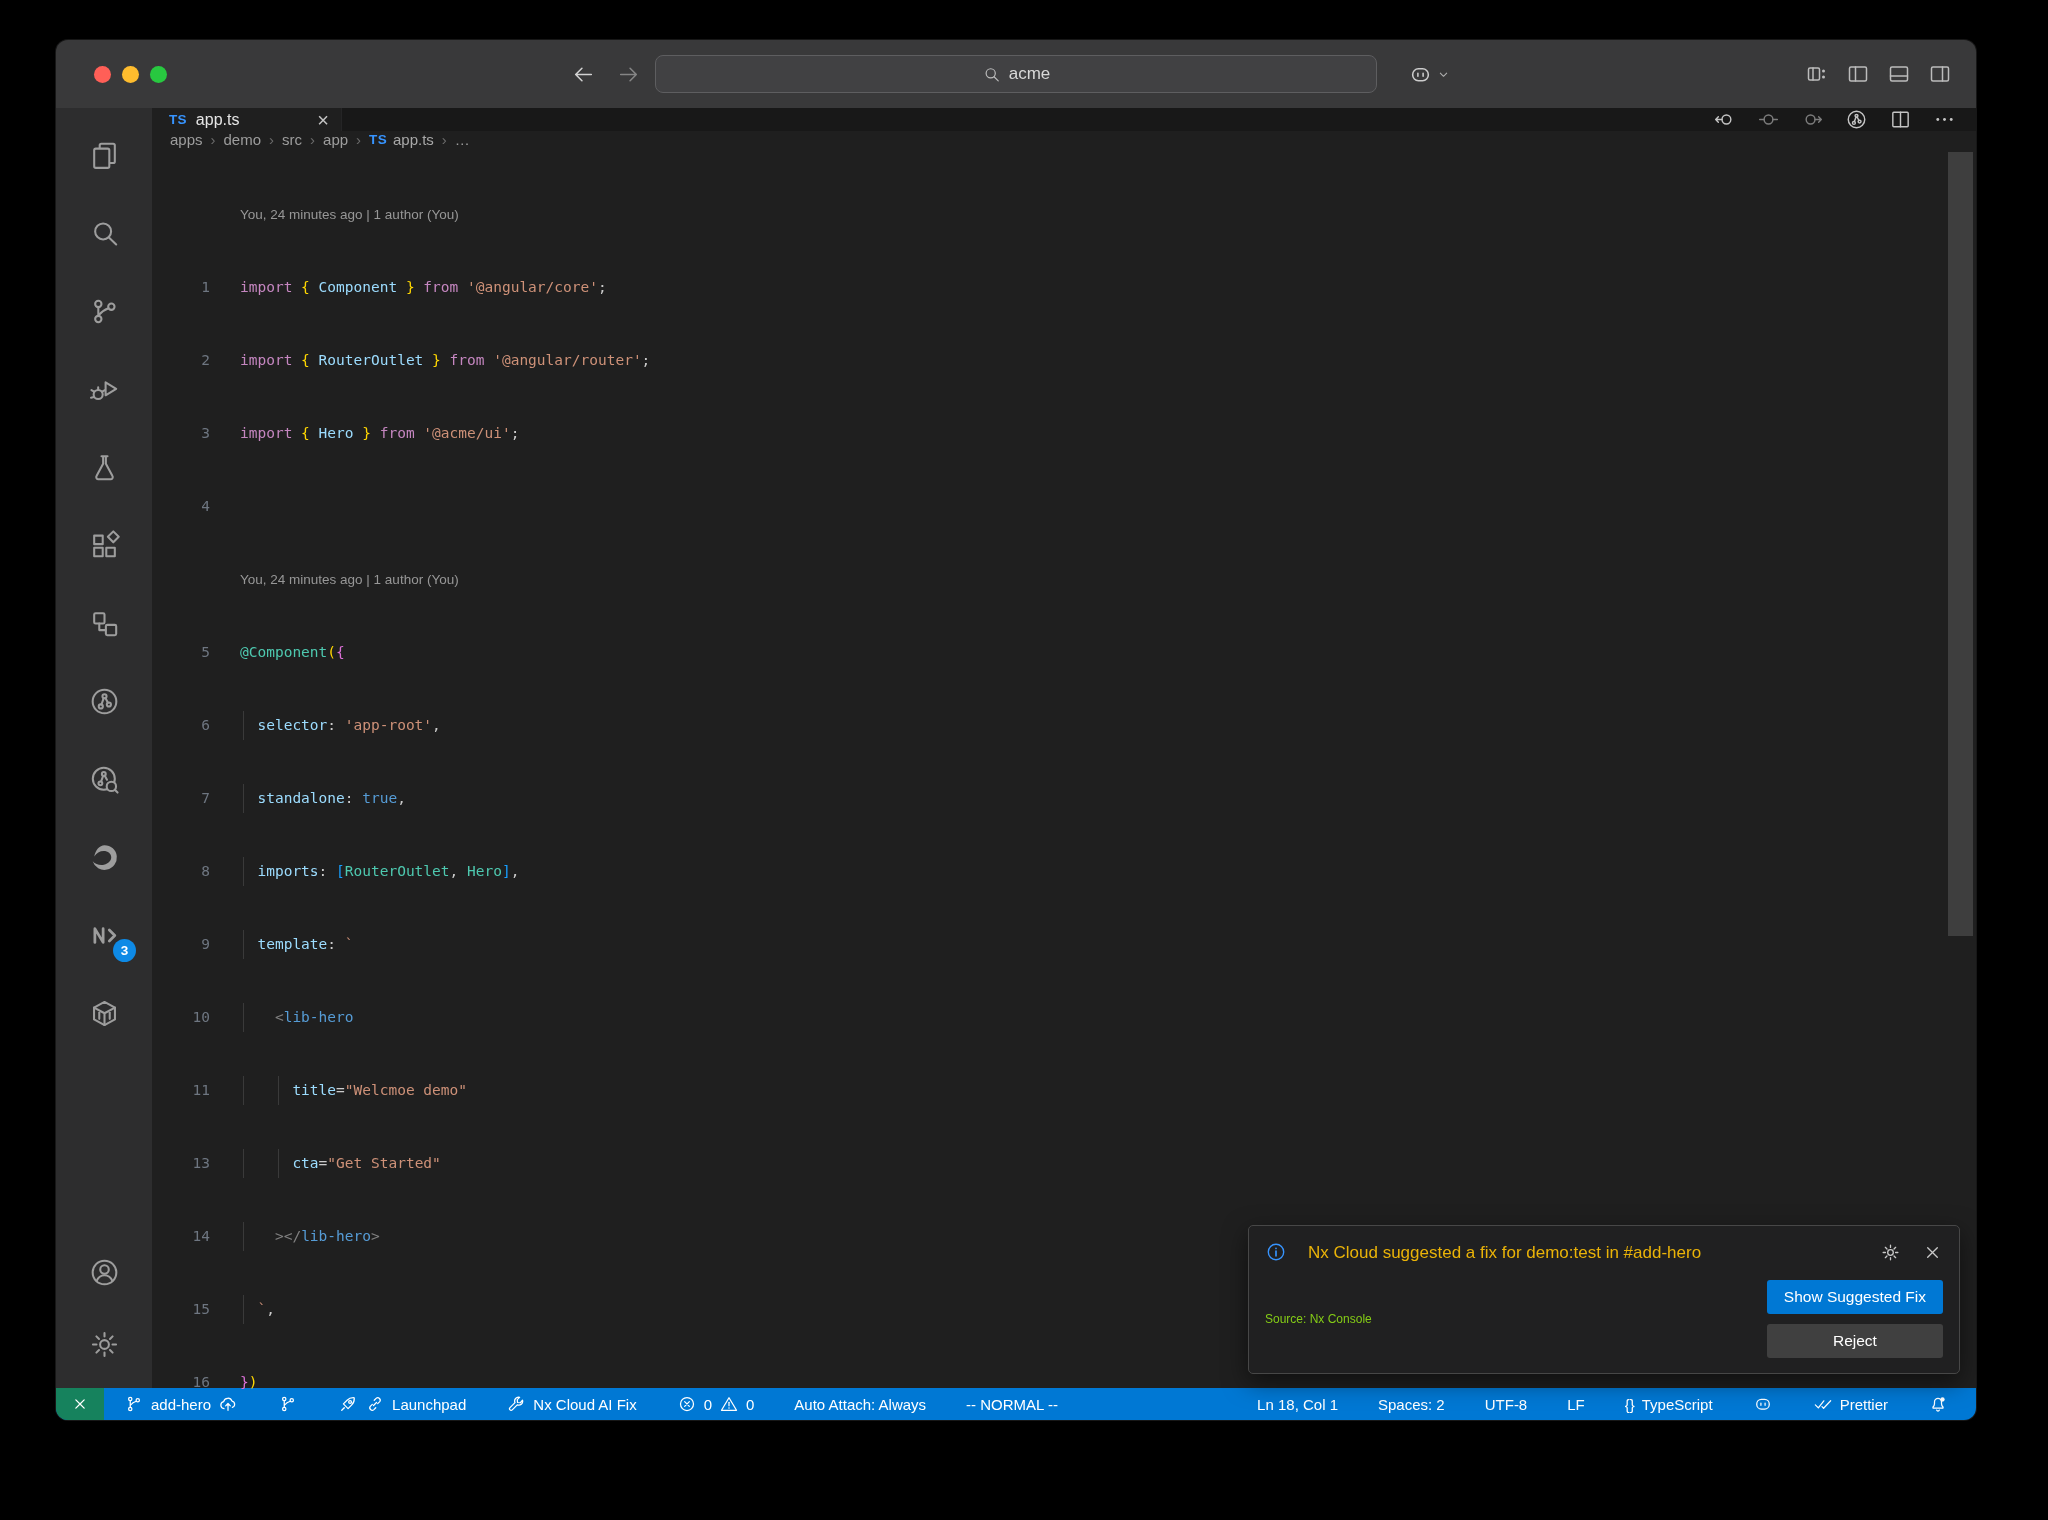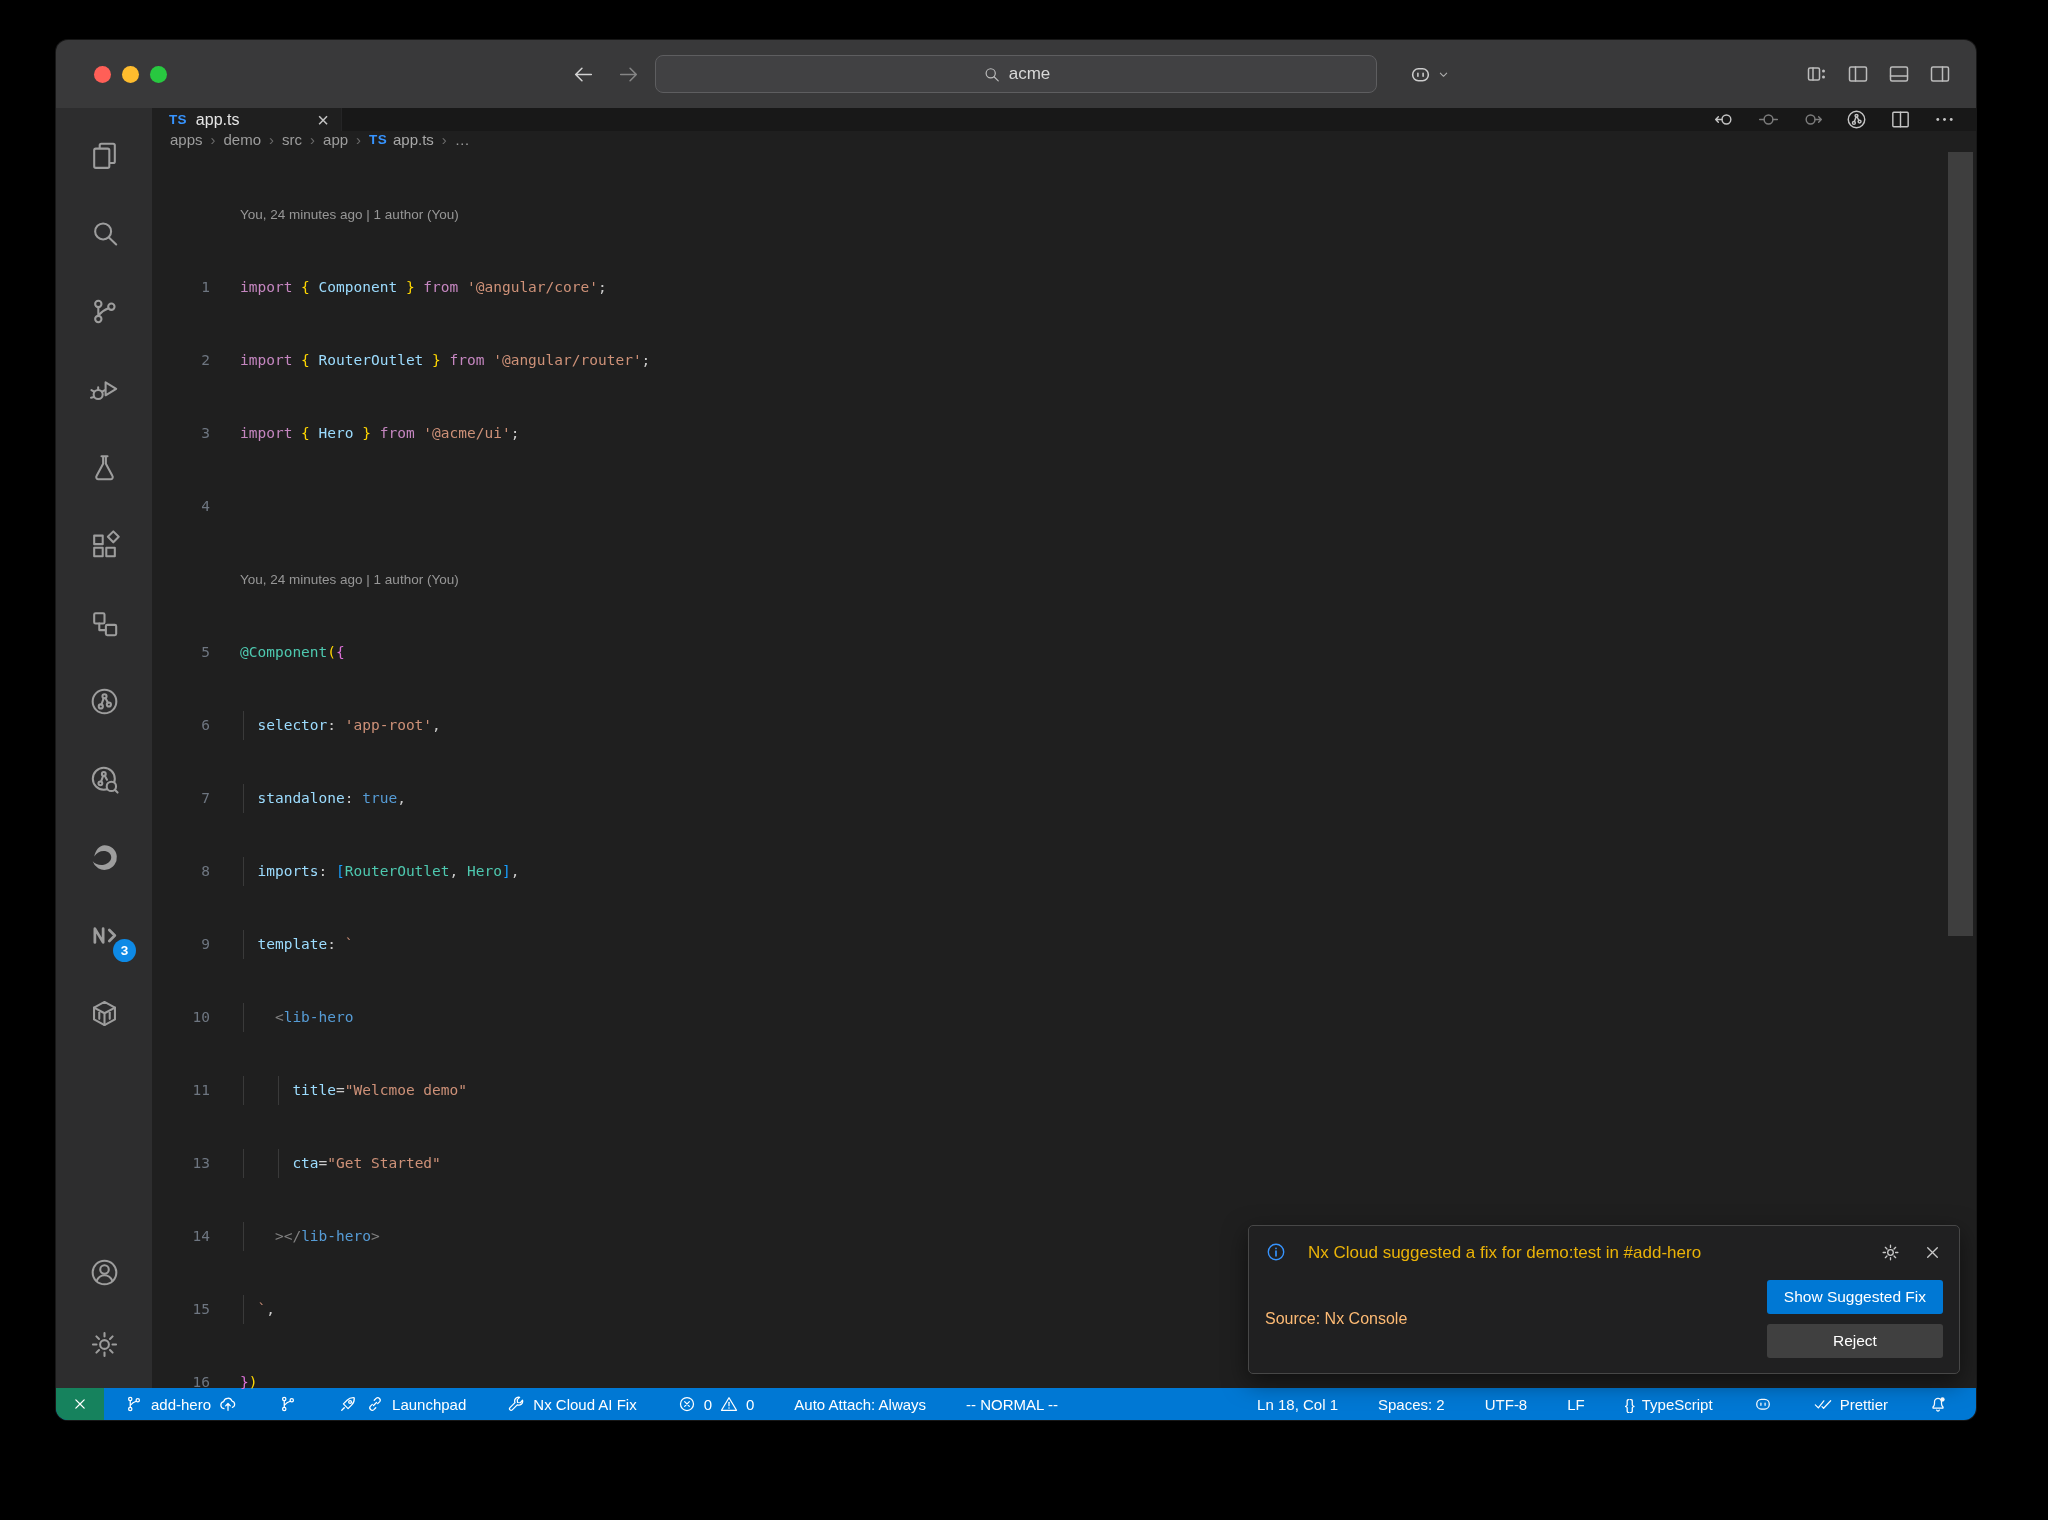--- a/index.html
+++ b/index.html
@@ -78,21 +78,21 @@
   .sb-remote { background:#16825d; padding:0 14px; }
 
   
   .toast { position:absolute; right:16px; bottom:46px; width:712px; background:#202021;
     border:1px solid #474747; border-radius:5px; box-shadow:0 8px 24px rgba(0,0,0,.5); padding:15px 16px; }
   .toast-head { display:flex; align-items:flex-end; gap:21px; color:#eab308; font-size:17px; }
   .toast-head .info { color:#3794ff; } .toast-head .info svg{ width:22px; height:22px; }
   .toast-title { flex:1; }
   .toast-tool { color:#c9c9c9; } .toast-tool svg { width:21px; height:21px; }
   .toast-row2 { display:flex; align-items:center; margin-top:17px; }
-  .toast-source { color:#fdba74; font-size:16px; }
+  .toast-source { color:#84cc16; font-size:12px; }
   .toast-buttons { margin-left:auto; display:flex; gap:10px;flex-direction:column; }
   .btn { border:none; border-radius:3px; font-size:15.5px; padding:8px 17px; font-family:inherit; color:#fff; }
   .btn-primary { background:#0078d4; }
   .btn-secondary { background:#404040; }
 </style>
 </head>
 <body>
 
 <div class="window">
 

